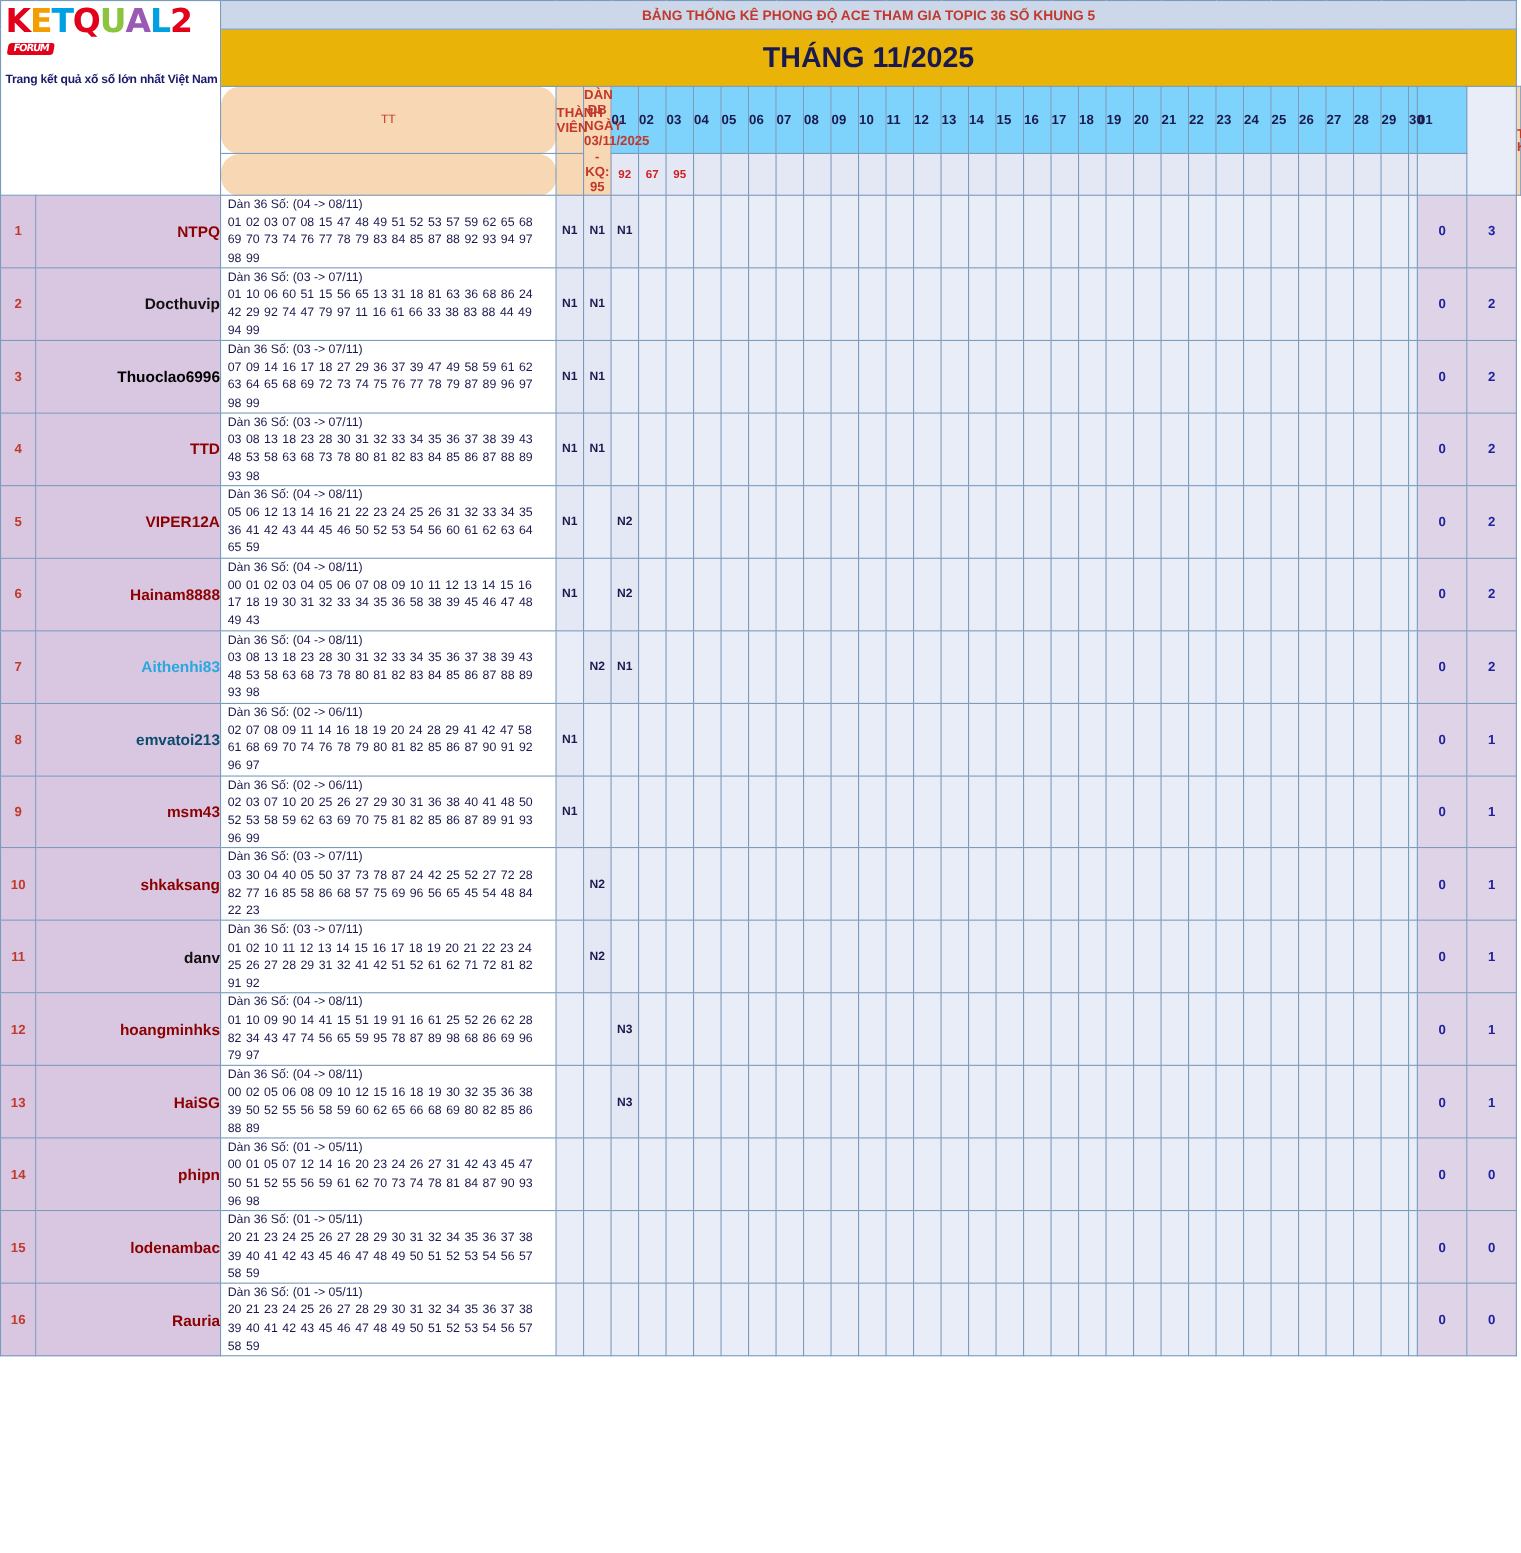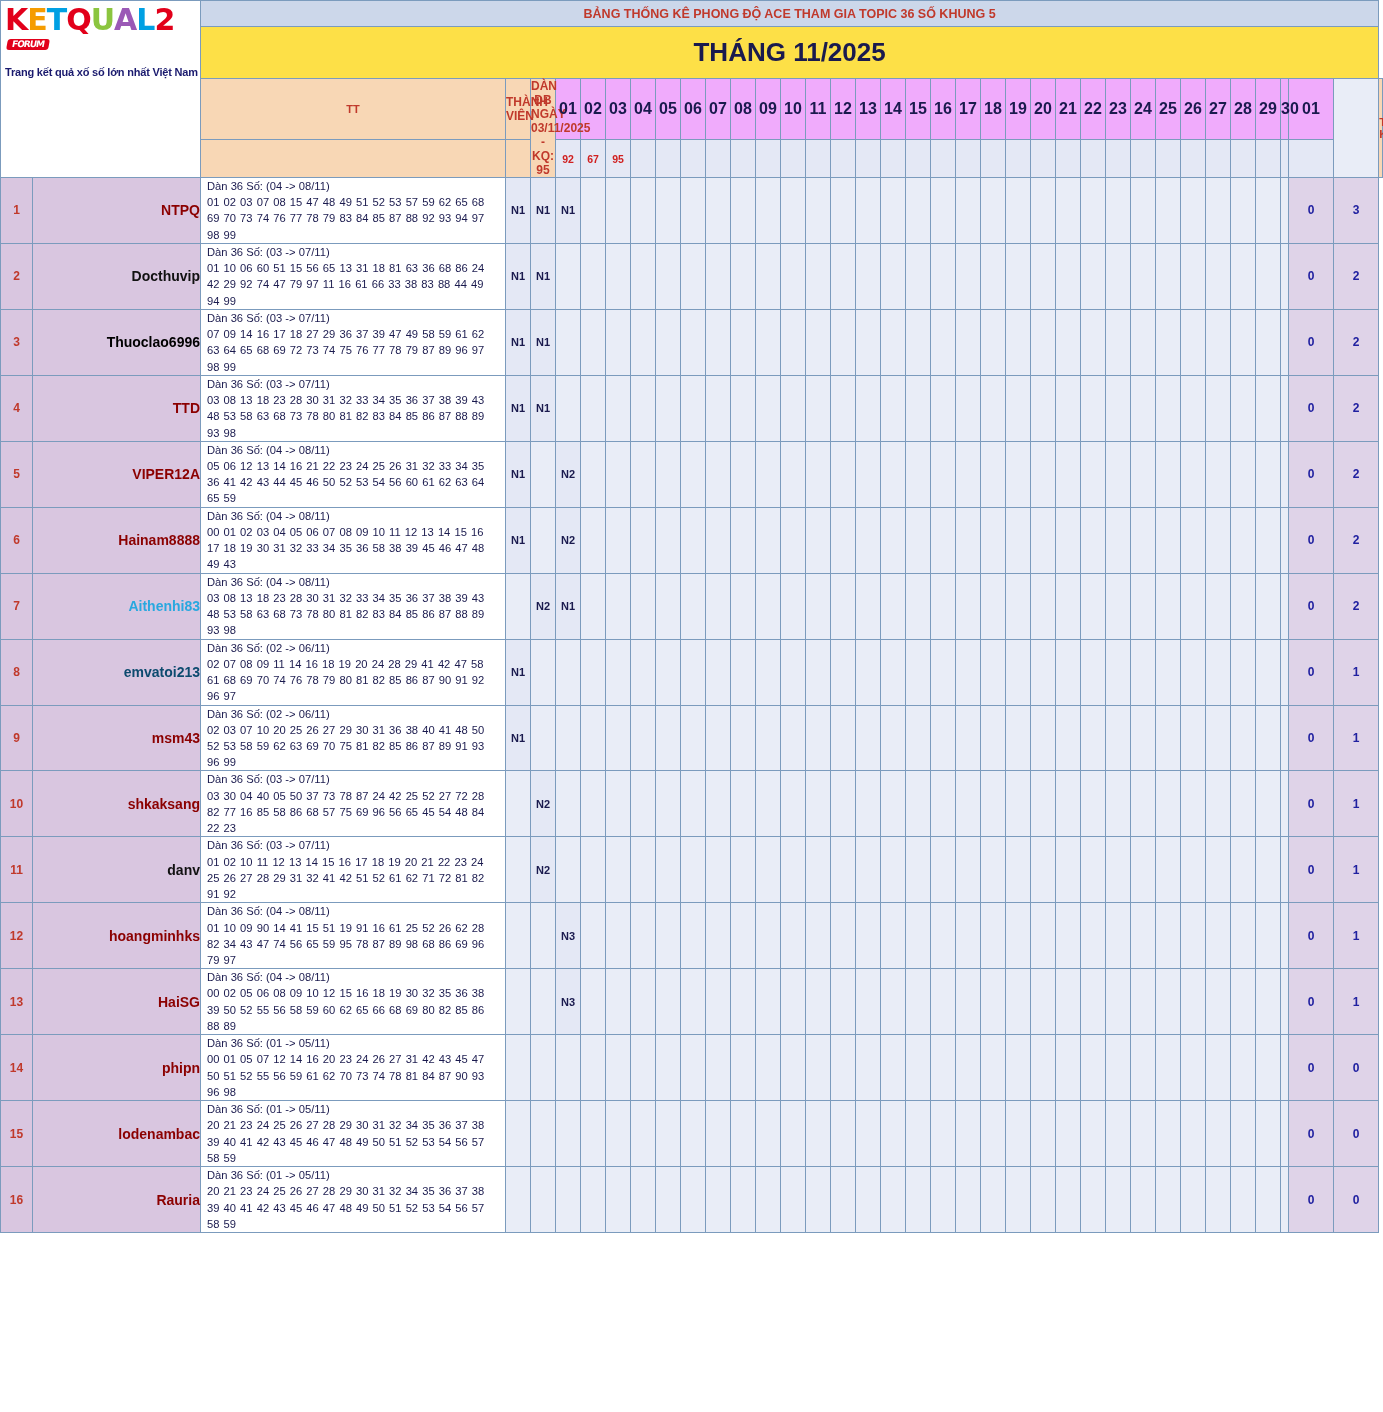--- a/index.html
+++ b/index.html
@@ -72,59 +72,60 @@
   }
   .banner-title {
     background: #ccd7ea;
     color: #c0392b;
     font-weight: bold;
     font-size: 12.5px;
     text-align: center;
     height: 26px;
   }
   .month-title {
-    background: #fde047;
+    background: #eab308;
     color: #1a1a4e;
     font-weight: bold;
     font-size: 26px;
     text-align: center;
     height: 52px;
   }
 
   
   .col-tt {
     background: #f8d7b5;
     color: #c0392b;
-    font-weight: bold;
+    font-weight: normal;
     font-size: 11px;
     text-align: center;
     width: 32px;
+    border-radius: 17px;
   }
   .col-member {
     background: #f8d7b5;
     color: #c0392b;
     font-weight: bold;
     font-size: 12px;
     text-align: center;
     width: 168px;
   }
   .col-dan {
     background: #f8d7b5;
     color: #c0392b;
     font-weight: bold;
     font-size: 12px;
     text-align: center;
     width: 305px;
   }
   .col-day {
-    background: #f0abfc;
+    background: #7dd3fc;
     color: #1a1a4e;
     font-weight: bold;
-    font-size: 16px;
-    text-align: center;
+    font-size: 12px;
+    text-align: left;
     width: 28px;
     height: 18px;
   }
   .col-total {
     background: #f8d7b5;
     color: #c0392b;
     font-weight: bold;
     font-size: 11.5px;
     text-align: center;
     width: 90px;

